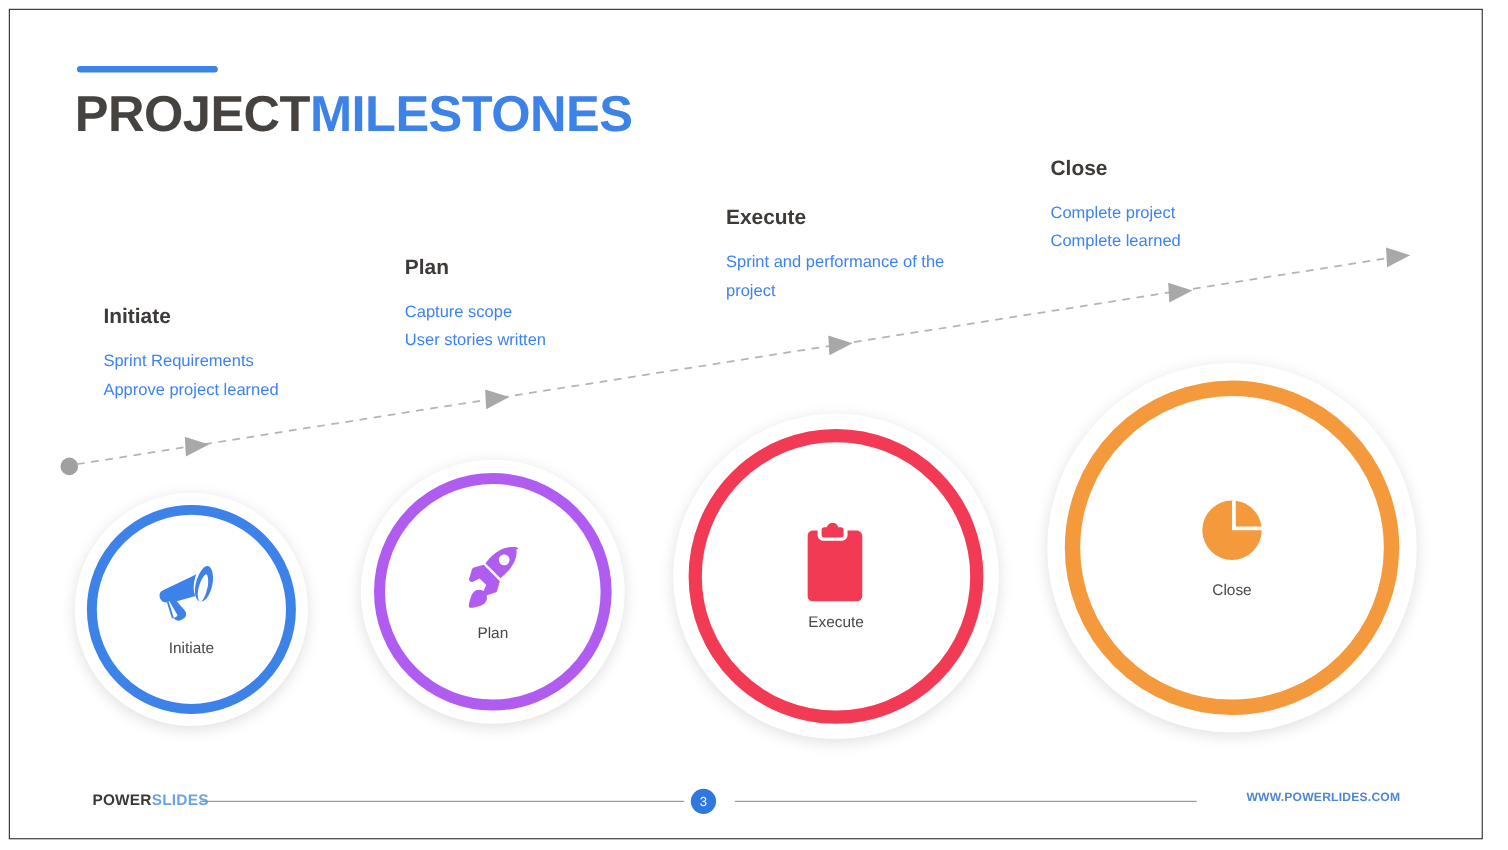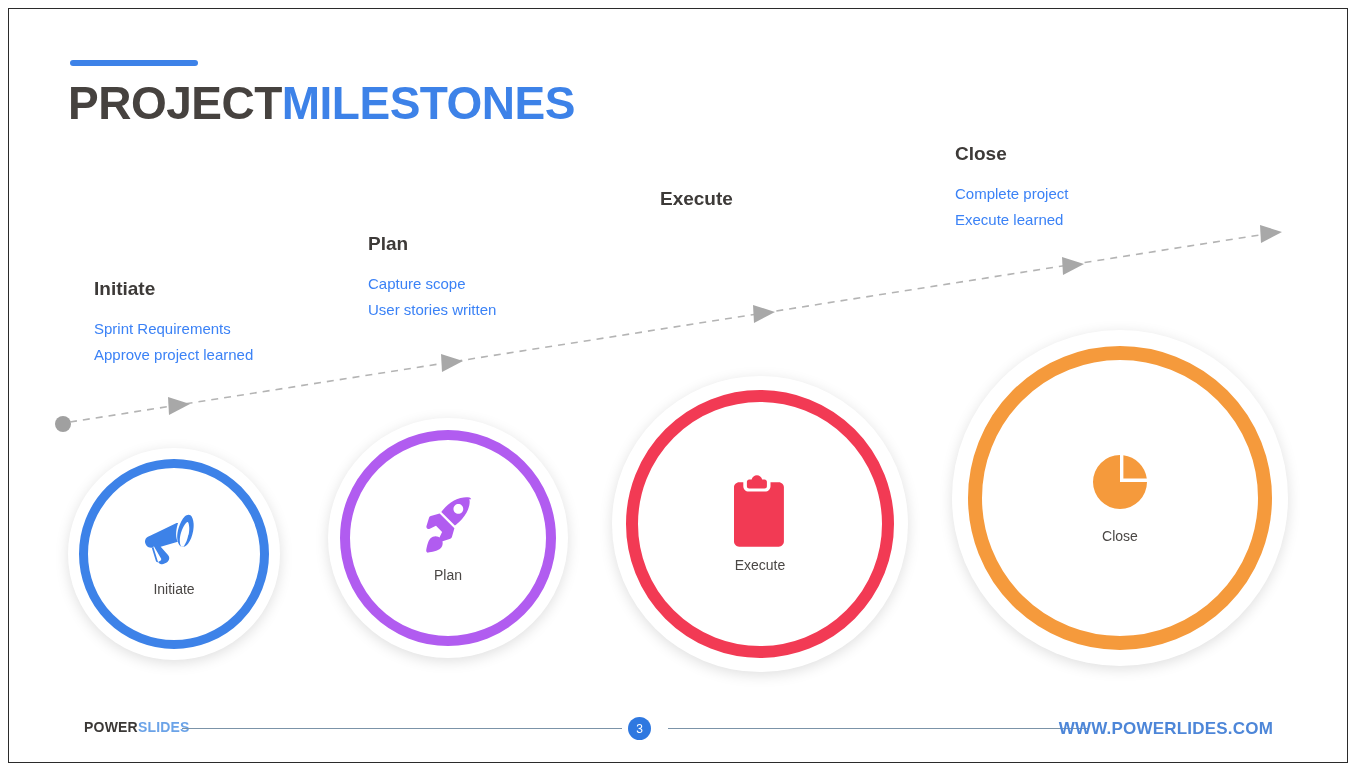--- a/index.html
+++ b/index.html
@@ -149,21 +149,21 @@
     color: #ffffff;
     font-size: 12px;
     display: flex;
     align-items: center;
     justify-content: center;
   }
 
   #footer-url {
     position: absolute;
     right: 98px; top: 719px;
-    font-size: 17px;
+    font-size: 11px;
     font-weight: bold;
     color: #4d86d8;
     letter-spacing: 0.2px;
     white-space: nowrap;
   }
 </style>
 </head>
 <body>
 
 <div id="slide">
@@ -188,26 +188,27 @@
   </div>
 
   <div class="ms-text" id="ms-text-1">
     <div class="ms-heading">Plan</div>
     <div class="ms-line">Capture scope</div>
     <div class="ms-line">User stories written</div>
   </div>
 
   <div class="ms-text w-wrap" id="ms-text-2">
     <div class="ms-heading">Execute</div>
+    <div class="ms-line">Sprint and performance of the project</div>
   </div>
 
   <div class="ms-text" id="ms-text-3">
     <div class="ms-heading">Close</div>
     <div class="ms-line">Complete project</div>
-    <div class="ms-line">Execute learned</div>
+    <div class="ms-line">Complete learned</div>
   </div>
 
   <div class="ms-circle" id="ms-circle-0">
     <div class="ms-ring"></div>
     <div class="ms-inner">
       <svg class="ms-icon" width="62" height="58" viewBox="0 0 62 58" xmlns="http://www.w3.org/2000/svg">
         <g fill="#3d82e8">
           <path d="M47.5 4.2c-1.8-1.2-4.1-.4-5.8 1.3-2.3 2.3-4.6 6.6-6.1 11.6-.9 3.1-1.4 6.2-1.4 8.9 0 3.3.7 6.1 2.1 7.9 1.1 1.4 2.6 2.1 4.2 1.9 1.7-.2 3.3-1.4 4.7-3.3 2.2-2.9 4-7.4 4.9-12.3.5-2.8.7-5.5.5-7.8-.3-3.8-1.4-6.8-3.1-8.2zm-2.2 19.9c-.8 4.3-2.3 8.1-4 10.3-.8 1-1.5 1.5-2 1.6-.4 0-.8-.2-1.2-.8-.8-1-1.3-3-1.3-5.6 0-2.3.4-5.1 1.2-7.8 1.3-4.4 3.3-8.1 5-9.8.9-.9 1.5-1.1 1.8-.9.5.4 1.2 2 1.4 4.9.2 2.1 0 4.6-.5 7.2-.14.3-.27.6-.4.9z"></path>
           <path d="M35.6 11.1L12.4 22.2c-2.3 1.1-4.4 2-5.9 2.8-1.2.6-2.1 1.1-2.7 1.6-.9.7-1.5 1.6-1.7 2.8-.3 1.4.1 3 1 4.5.9 1.4 2.2 2.4 3.6 2.7.9.2 1.8.1 2.6-.2l1.1-.4 4.3 13.9c.4 1.4 1.4 2.5 2.7 3 1.3.5 2.8.4 4.1-.3l2.2-1.2c1.4-.8 2.3-2.1 2.5-3.6.2-1.4-.2-2.8-1.2-3.9l-7.3-8.2 17.1-4.9c-1.1-2-1.7-4.7-1.7-7.8 0-2.9.5-6.2 1.5-9.5.3-1 .6-1.7.9-2.4zM17.9 47.3c.3.4.4.8.3 1.2-.1.5-.4.9-.9 1.2l-2.2 1.2c-.5.3-1 .3-1.4.1-.4-.2-.7-.5-.8-1l-4.2-13.6 2.3-.9 6.9 11.8z"></path>
         </g>

